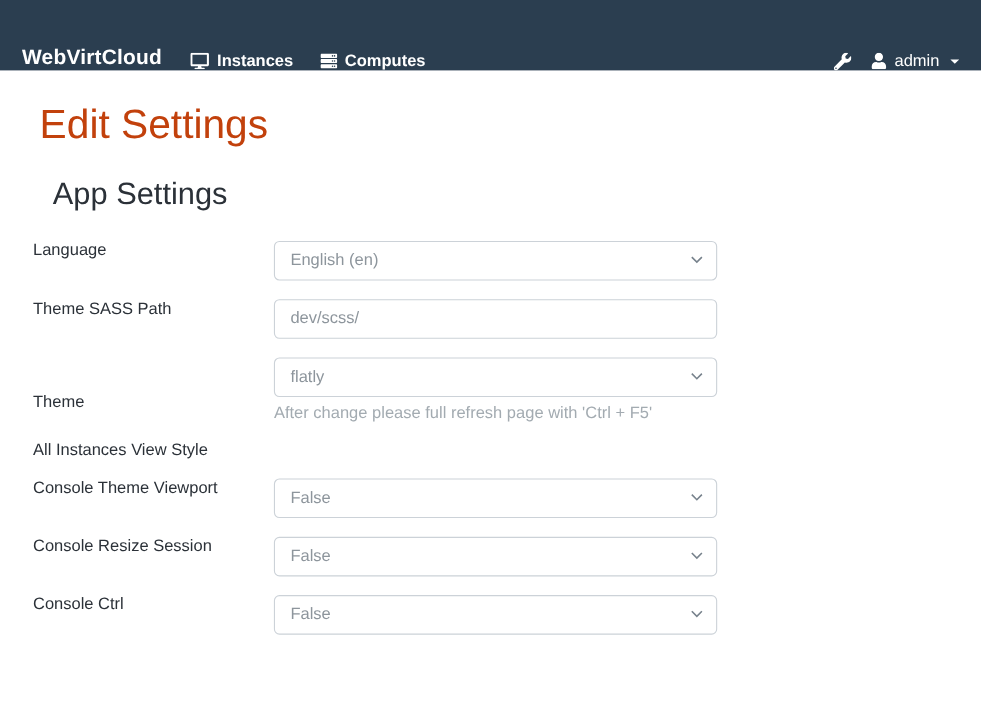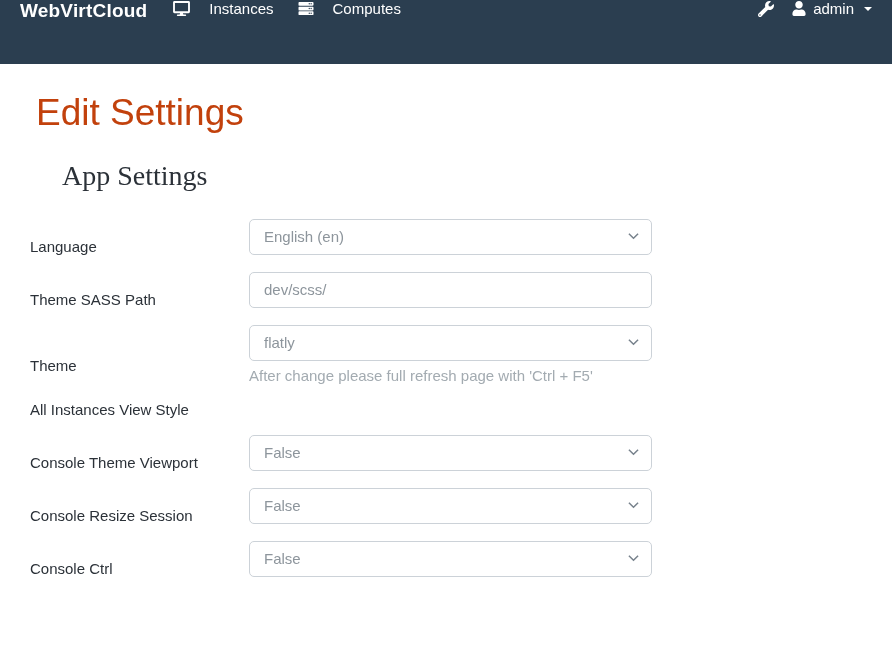--- a/index.html
+++ b/index.html
@@ -10,39 +10,40 @@
     font-family: "Liberation Sans", sans-serif;
     color: #2b3138;
     overflow: hidden;
   }
 
   
   .navbar {
     height: 64px;
     background: #2b3e50;
     display: flex;
-    align-items: flex-start;
+    align-items: flex-end;
     padding: 0 20px;
   }
   .brand {
     color: #ffffff;
     font-size: 19px;
     font-weight: 700;
     letter-spacing: 0.2px;
     margin-right: 26px;
     cursor: pointer;
   }
   .nav-link {
     color: #ffffff;
     font-size: 15px;
     display: flex;
     align-items: center;
-    gap: 19px;
+    gap: 7px;
     margin-right: 24px;
     cursor: pointer;
+    font-weight: bold;
   }
   .nav-link svg, .nav-right svg { display: block; fill: #ffffff; }
   .nav-right {
     margin-left: auto;
     display: flex;
     align-items: center;
     gap: 18px;
   }
   .user-menu {
     display: flex;
@@ -67,29 +68,28 @@
     font-size: 37px;
     font-weight: 500;
     color: #c2410c;
     margin: 27px 0 0 6px;
     line-height: 1.2;
   }
   h2.section-heading {
     font-size: 28px;
     font-weight: 500;
     color: #2b3138;
-    margin: 24px 0 26px 32px;
+    margin: 24px 0 26px 18px;
     line-height: 1.2;
-    font-family: Liberation Serif, serif;
   }
   h2.section-heading.second { margin-top: 16px; margin-bottom: 22px; }
 
   .form-row {
     display: flex;
-    align-items: flex-end;
+    align-items: flex-start;
     width: 622px;
     margin-bottom: 17px;
   }
   .form-row.with-help { align-items: flex-end; }
   .form-row.with-help .form-label { line-height: 36px; }
   .form-label {
     width: 219px;
     flex: 0 0 219px;
     font-size: 15px;
     color: #2b3138;

